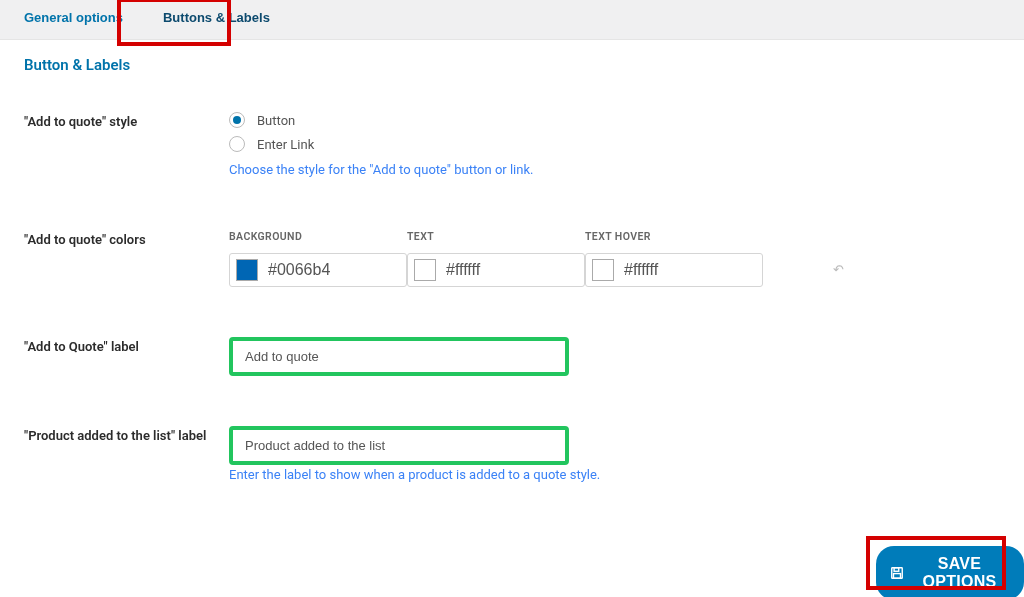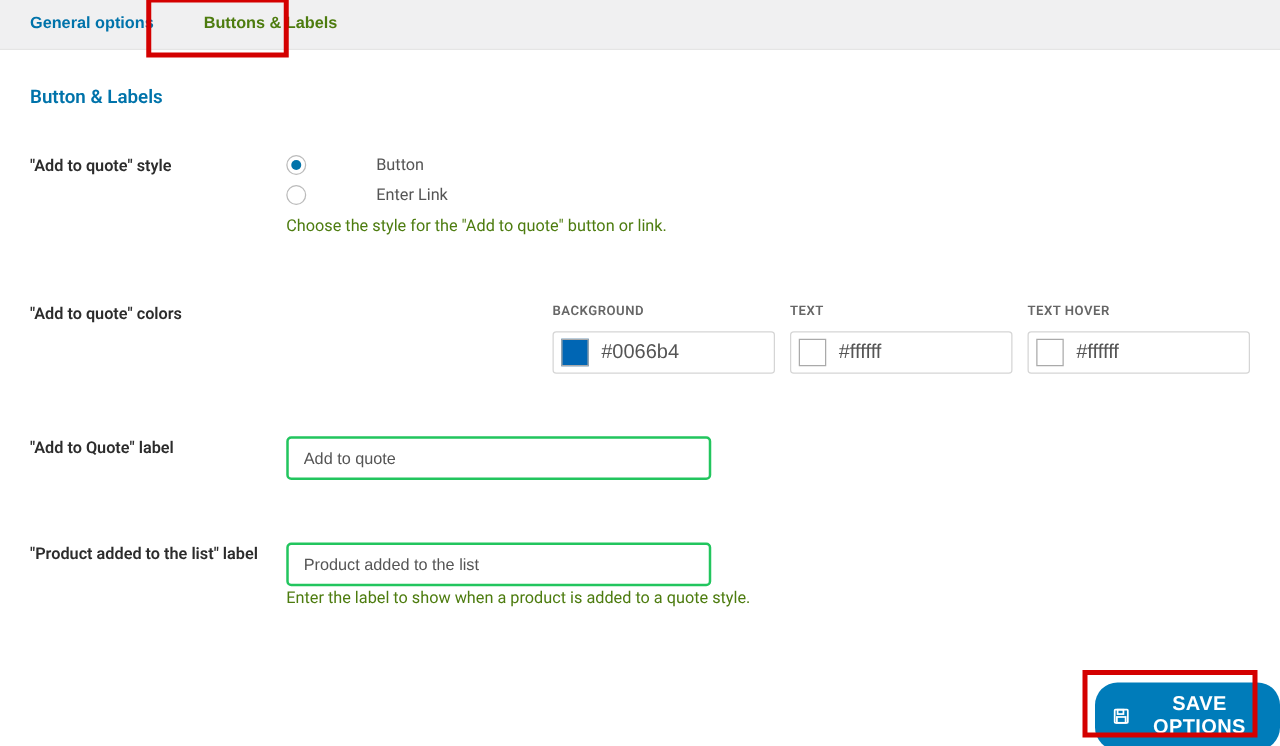--- a/index.html
+++ b/index.html
@@ -23,42 +23,42 @@
     .tab {
       padding: 10px 20px;
       color: #0073aa;
       font-size: 13px;
       font-weight: 600;
       cursor: pointer;
       border: none;
       background: transparent;
     }
     .tab.active {
-      color: #4d7c0f;
+      color: #0c4a6e;
     }
     .highlight-box-tab {
       position: absolute;
       border: 4px solid #d40000;
       pointer-events: none;
       top: -2px;
       left: 117px;
       width: 114px;
       height: 48px;
     }
     .highlight-box-save {
       position: absolute;
       border: 4px solid #d40000;
       pointer-events: none;
       top: 536px;
       left: 866px;
       width: 140px;
       height: 54px;
     }
     .page-content {
-      padding: 28px 24px;
+      padding: 16px 24px;
     }
     .page-title {
       color: #0073aa;
       font-size: 15px;
       font-weight: 600;
       margin-bottom: 38px;
     }
     .field-row {
       display: flex;
       margin-bottom: 50px;
@@ -73,21 +73,20 @@
       flex-shrink: 0;
     }
     .field-input {
       flex: 1;
     }
     .radio-row {
       display: flex;
       align-items: center;
       margin-bottom: 8px;
       cursor: pointer;
-      gap: 44px;
     }
     .radio-circle {
       width: 16px;
       height: 16px;
       border: 1px solid #bbb;
       border-radius: 50%;
       margin-right: 12px;
       display: flex;
       align-items: center;
       justify-content: center;
@@ -98,29 +97,27 @@
       width: 8px;
       height: 8px;
       border-radius: 50%;
       background: #0073aa;
     }
     .radio-label {
       color: #555;
       font-size: 13px;
     }
     .field-help {
-      color: #4d7c0f;
+      color: #3b82f6;
       font-size: 13px;
       line-height: 1.5;
       max-width: 400px;
     }
     .colors-grid {
       display: flex;
-      gap: 12px;
-      justify-content: flex-end;
     }
     .color-field {
       width: 178px;
     }
     .color-label {
       text-transform: uppercase;
       font-size: 10.5px;
       color: #666;
       letter-spacing: 0.4px;
       margin-bottom: 10px;
@@ -152,21 +149,21 @@
     }
     .revert-icon {
       color: #bbb;
       font-size: 13px;
       cursor: pointer;
       padding: 2px;
     }
     .text-input {
       width: 340px;
       padding: 8px 12px;
-      border: 2px solid #22c55e;
+      border: 4px solid #22c55e;
       border-radius: 4px;
       font-size: 13px;
       color: #555;
       outline: none;
       background: #fff;
     }
     .save-button {
       position: absolute;
       top: 546px;
       left: 876px;

